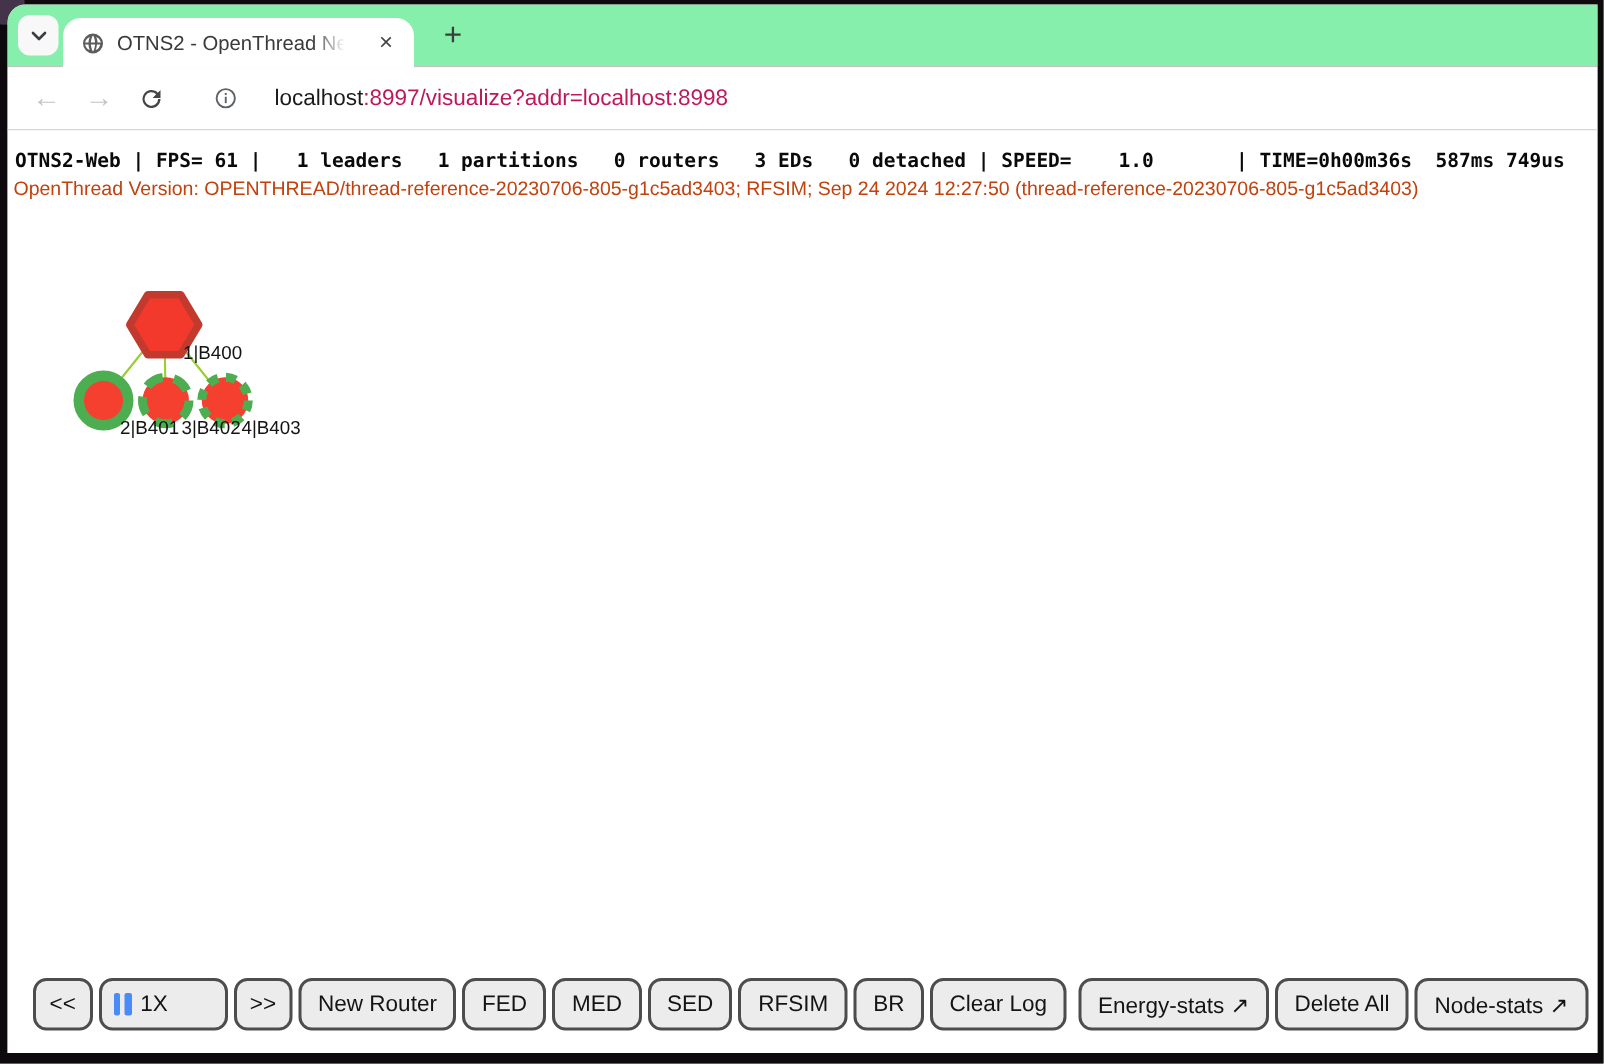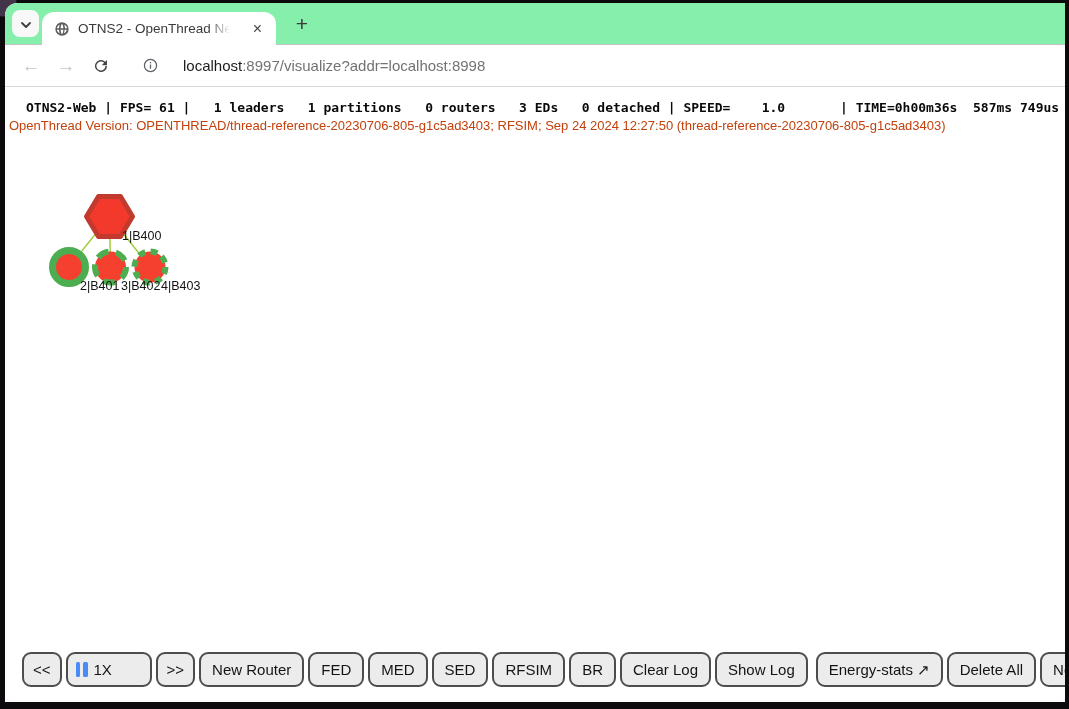--- a/index.html
+++ b/index.html
@@ -30,25 +30,25 @@
   .newtab-btn{align-self:center;width:28px;height:28px;margin-left:12px;display:flex;
     align-items:center;justify-content:center;font-size:21px;color:#3c3c3c;cursor:pointer;}
 
   
   .navbar{height:41px;flex:0 0 41px;background:#fff;border-bottom:1px solid #d9d8d9;
     display:flex;align-items:center;padding-left:14px;}
   .nav-ic{display:flex;align-items:center;justify-content:center;width:24px;height:24px;margin-right:11px;}
   .nav-arrow{font-size:19px;color:#c3c3c3;}
   .urlbox{display:flex;align-items:center;margin-left:10px;font-size:15px;}
   .url-host{color:#1b1b1b;}
-  .url-rest{color:#737373;}
+  .url-rest{color:#be185d;}
 
   
   .content{flex:1 1 auto;position:relative;background:#fff;overflow:hidden;}
-  .status-line{margin:14px 0 0 21px;font-family:"DejaVu Sans Mono",monospace;font-weight:bold;
+  .status-line{margin:14px 0 0 5px;font-family:"DejaVu Sans Mono",monospace;font-weight:bold;
     font-size:13px;line-height:14px;color:#0a0a0a;white-space:pre;}
   .version-line{margin:3px 0 0 4px;font-size:13px;line-height:15px;color:#c2410c;white-space:pre;}
   .network-svg{position:absolute;left:0;top:0;}
 
   
   .toolbar{position:absolute;left:17px;bottom:15px;display:flex;gap:4px;align-items:center;}
   .tbtn{height:35px;box-sizing:border-box;padding:12px 11px;border:2px solid #4d4d4d;border-radius:9px;
     background:#ececec;font-family:"Liberation Sans",sans-serif;font-size:15px;color:#141414;
     display:flex;align-items:center;justify-content:center;cursor:pointer;white-space:nowrap;}
   .tbtn.narrow{padding:0 9px;}
@@ -144,21 +144,20 @@
           <span>1X</span>
         </button>
         <button class="tbtn narrow">&gt;&gt;</button>
         <button class="tbtn">New Router</button>
         <button class="tbtn">FED</button>
         <button class="tbtn">MED</button>
         <button class="tbtn">SED</button>
         <button class="tbtn">RFSIM</button>
         <button class="tbtn">BR</button>
         <button class="tbtn">Clear Log</button>
-        <button class="tbtn">Show Log</button>
         <button class="tbtn gap-left">Energy-stats ↗</button>
         <button class="tbtn">Delete All</button>
         <button class="tbtn">Node-stats ↗</button>
       </div>
     </div>
 
   </div>
 </div>
 
 </body></html>

